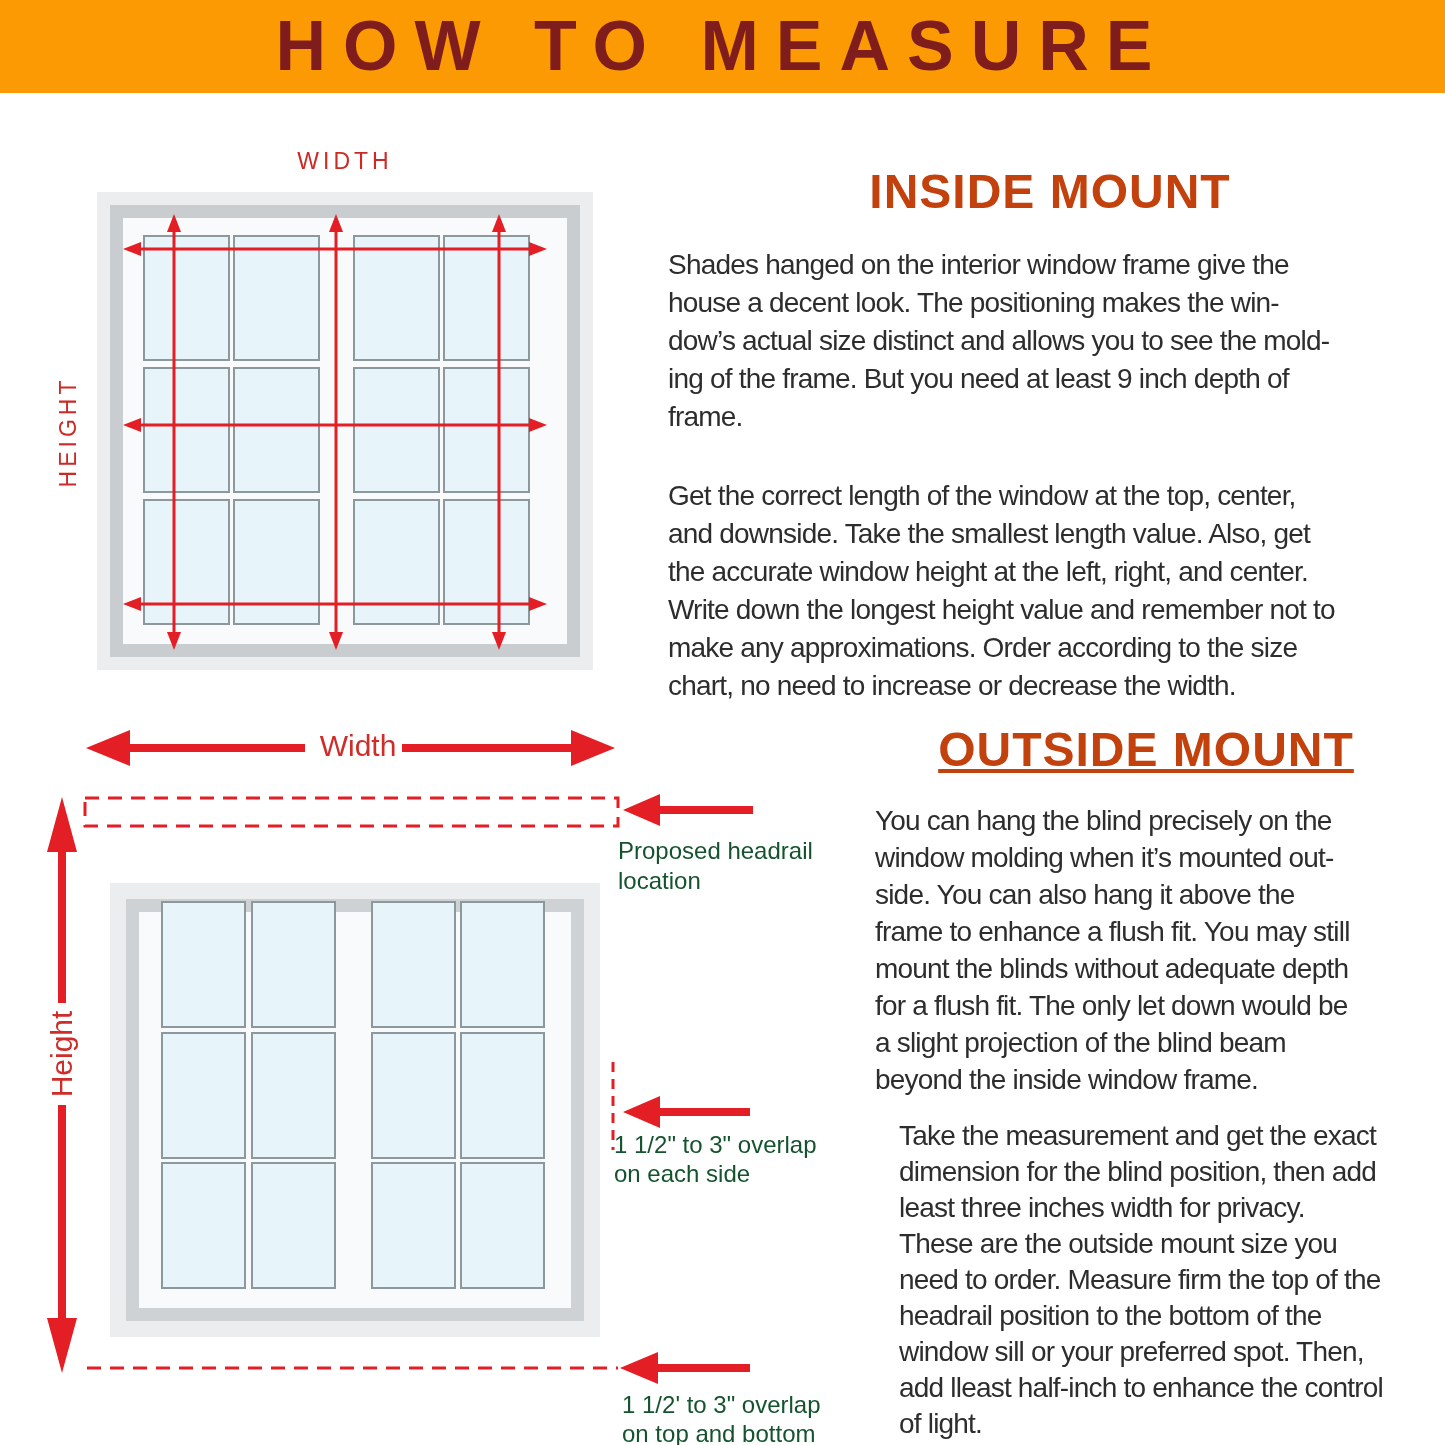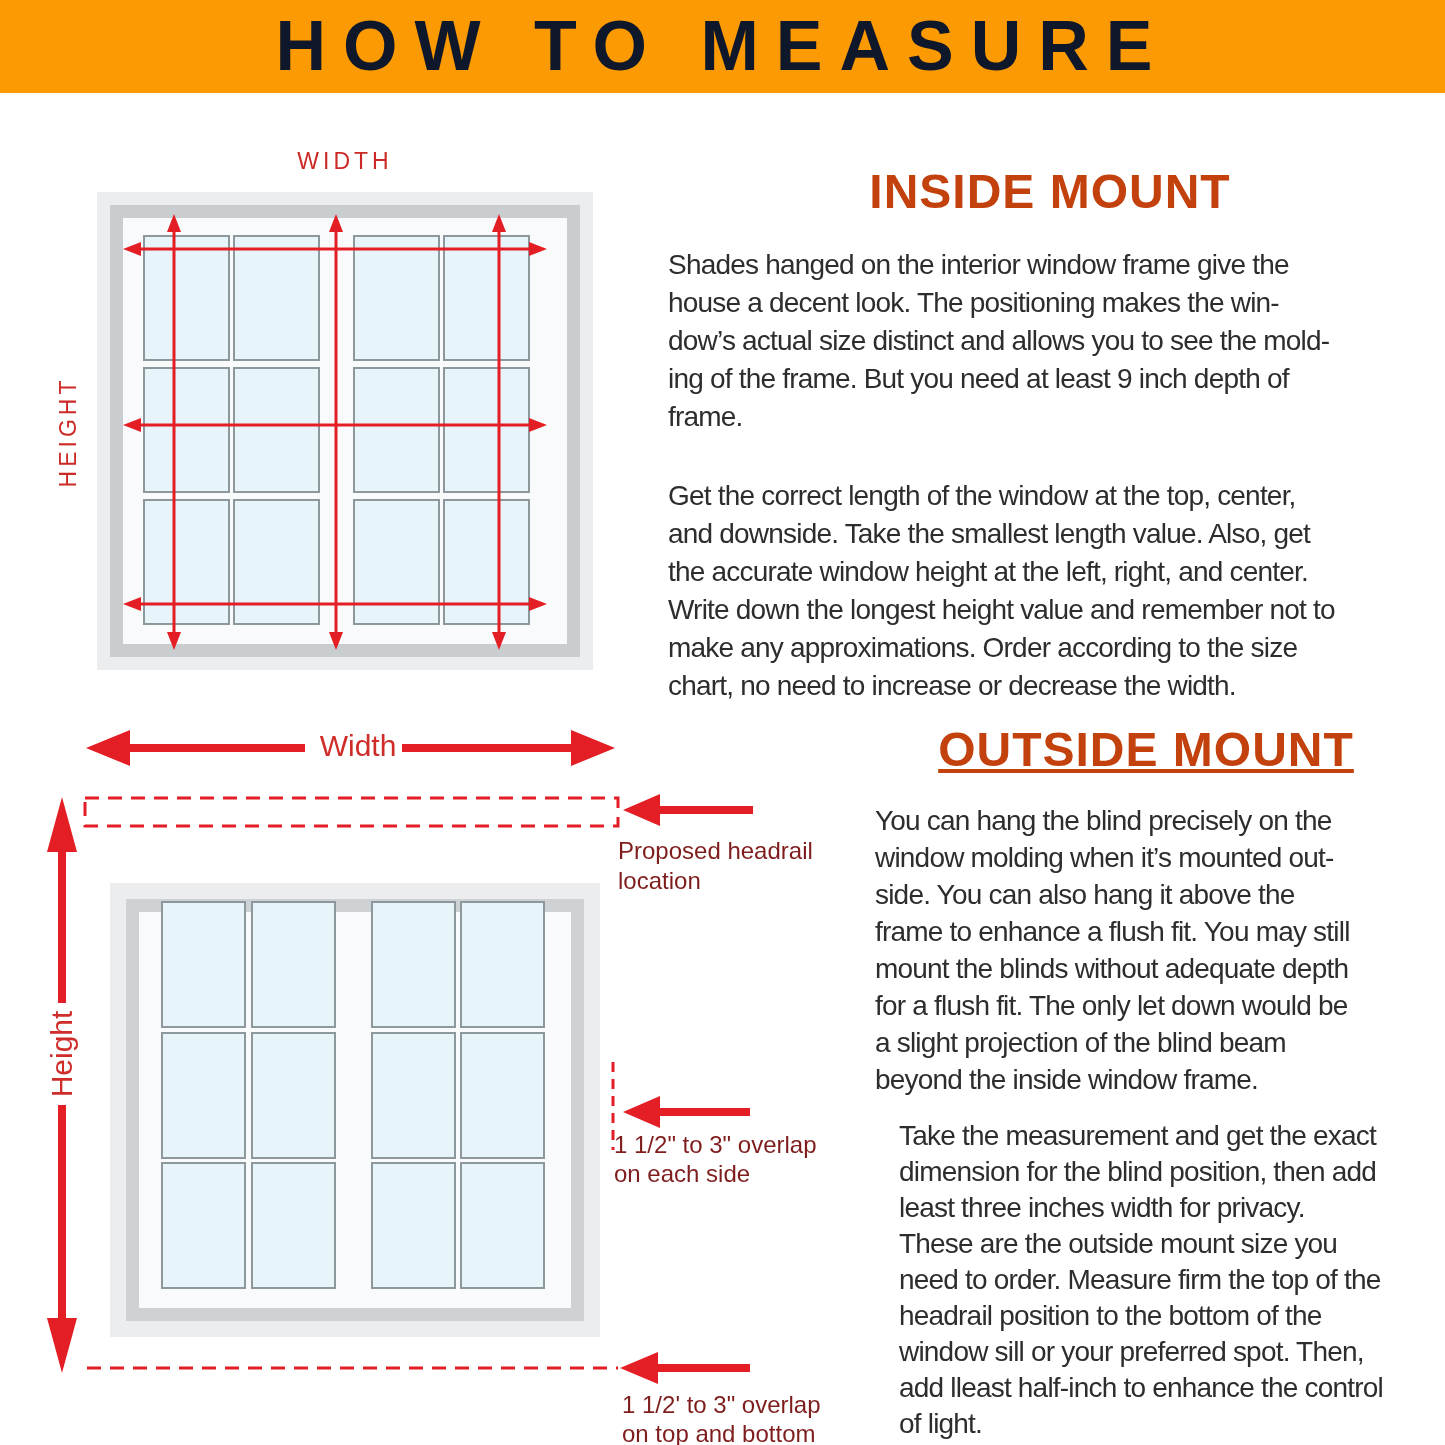--- a/index.html
+++ b/index.html
@@ -3,39 +3,39 @@
 <meta charset="utf-8">
 <style>
   html,body{margin:0;padding:0;background:#ffffff;}
   body{width:1445px;height:1445px;position:relative;overflow:hidden;
        font-family:"Liberation Sans",sans-serif;}
   .abs{position:absolute;}
 
   
   .banner{left:0;top:0;width:1445px;height:93px;background:#fb9a02;
           display:flex;align-items:center;justify-content:center;}
-  .banner-title{color:#0f172a;font-size:70px;font-weight:bold;letter-spacing:17px;
+  .banner-title{color:#7f1d1d;font-size:70px;font-weight:bold;letter-spacing:17px;
                 white-space:nowrap;line-height:93px;text-align:right;}
 
   
   .section-heading{font-size:48px;font-weight:bold;color:#c2410c;letter-spacing:1px;
                    text-align:center;white-space:nowrap;}
   .inside-heading{left:660px;top:164px;width:780px;}
   .outside-heading{left:855px;top:722px;width:582px;text-decoration:underline;}
 
   
   .para{color:#2d2d2d;font-size:28px;letter-spacing:-0.8px;line-height:38px;
         white-space:pre;}
   .para-inside-1{left:668px;top:246px;}
   .para-inside-2{left:668px;top:477px;}
   .para-outside-1{left:875px;top:802px;line-height:37px;}
   .para-outside-2{left:875px;top:1118px;line-height:36px;margin-left:24px;}
 
   
-  .red-label{color:#7f1d1d;white-space:pre;}
+  .red-label{color:#14532d;white-space:pre;}
   .width-label-top{left:260px;top:148px;width:170px;text-align:center;
                    font-size:23px;letter-spacing:4px;color:#cb2a26;}
   .height-label-top{left:-12px;top:417px;width:164px;height:30px;text-align:center;
                     font-size:23px;letter-spacing:4px;color:#cb2a26;
                     transform:rotate(-90deg);}
   .width-label-bottom{left:308px;top:729px;width:100px;text-align:center;
                       font-size:30px;color:#cf2d2a;}
   .height-label-bottom{left:2px;top:1037px;width:120px;height:34px;text-align:center;
                        font-size:30px;color:#cf2d2a;transform:rotate(-90deg);}
   .headrail-label{left:618px;top:836px;font-size:24px;line-height:30px;}

